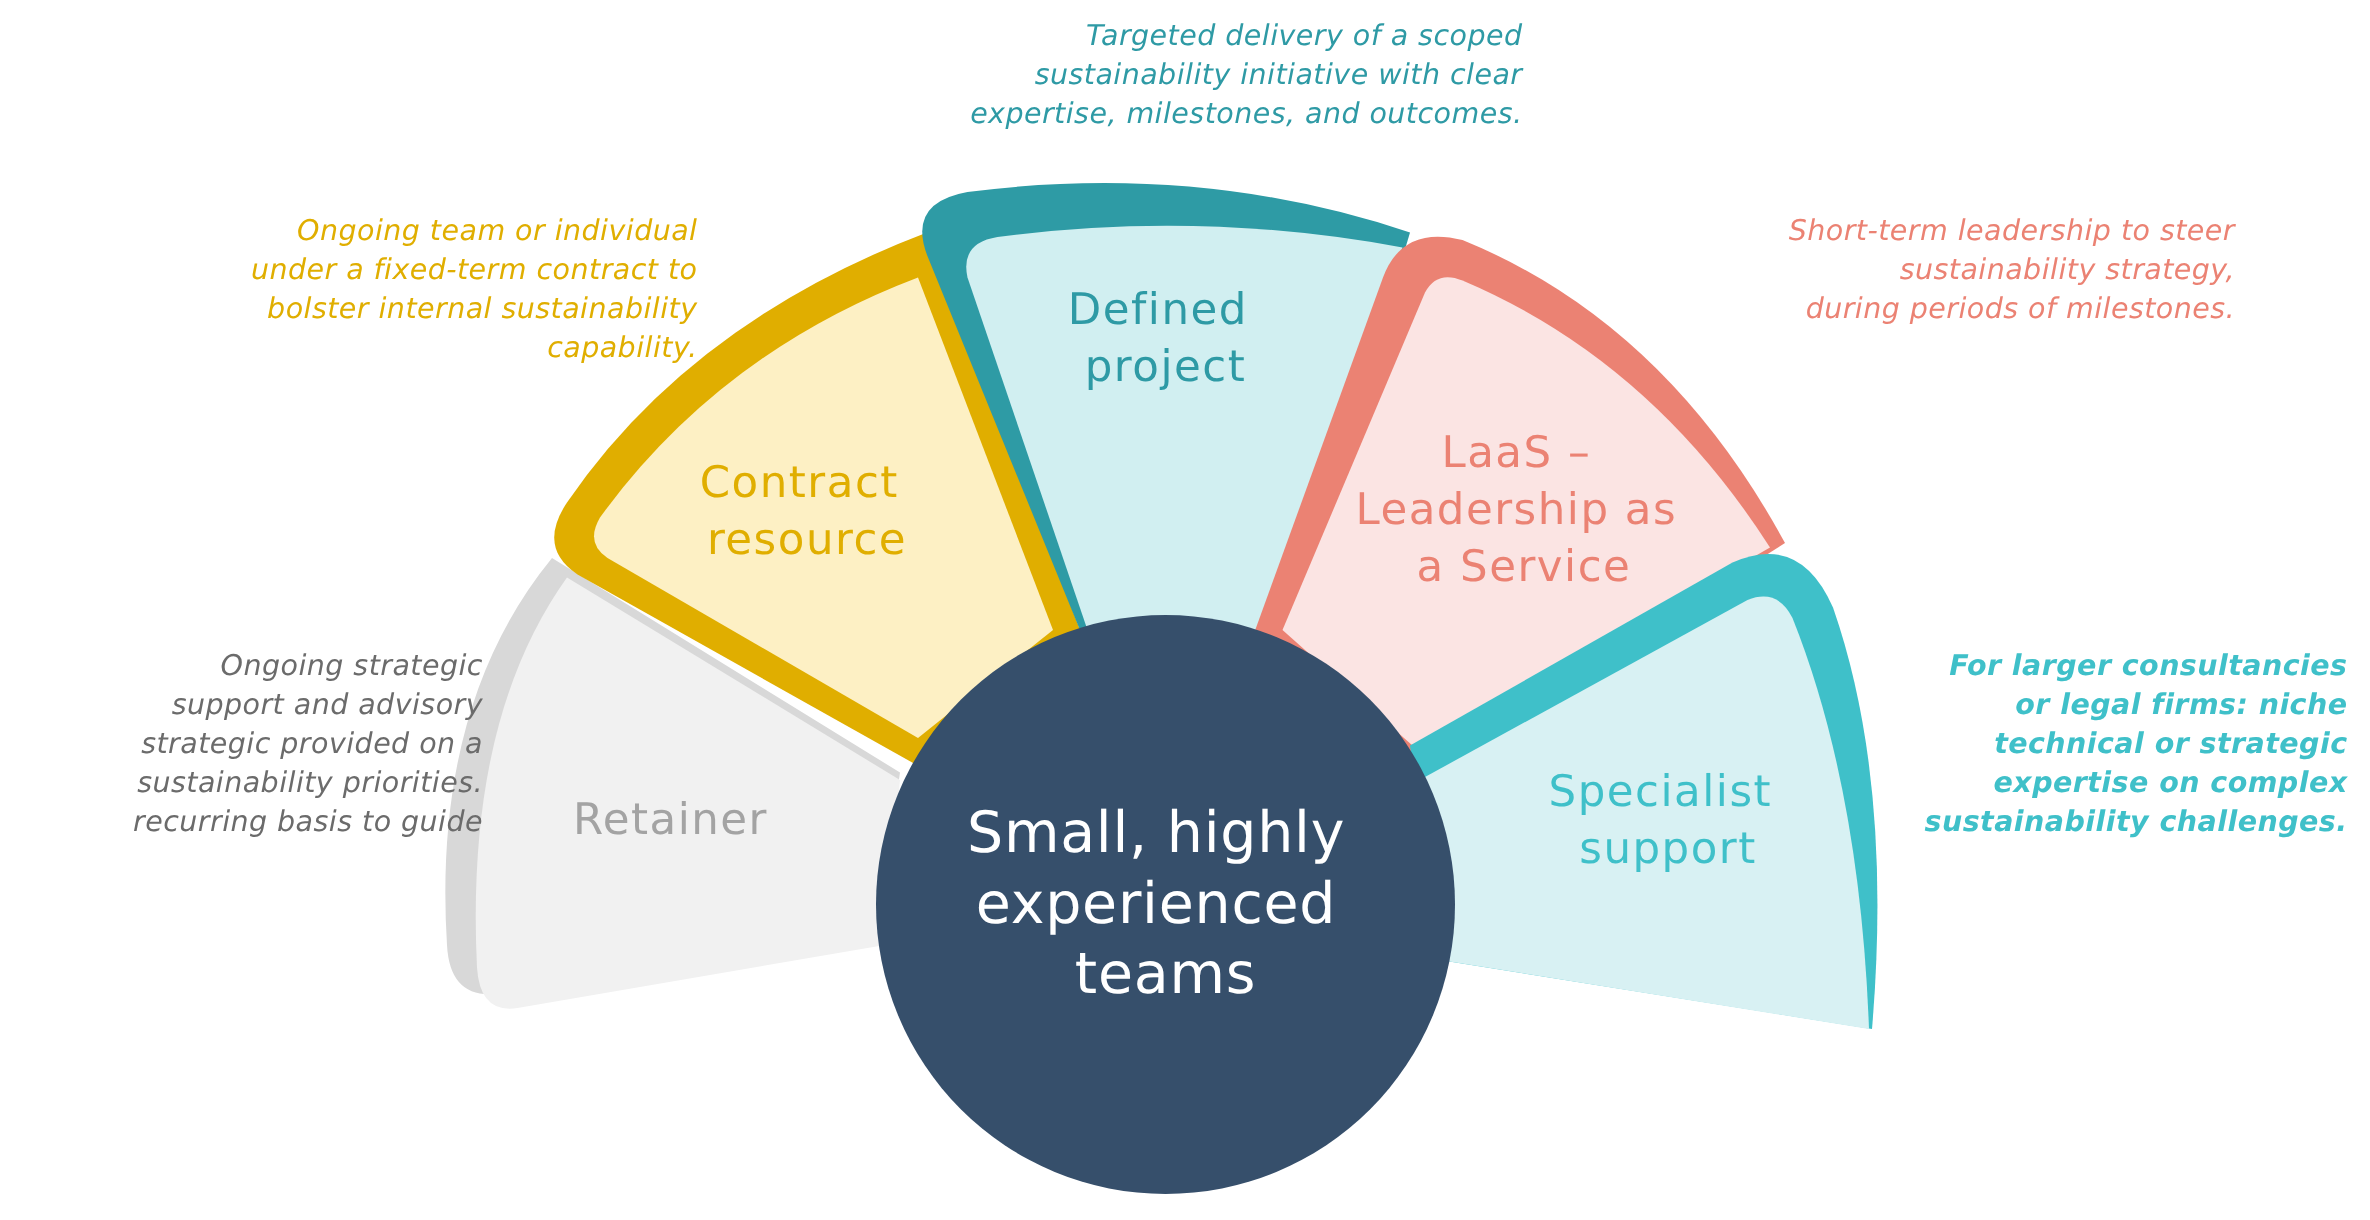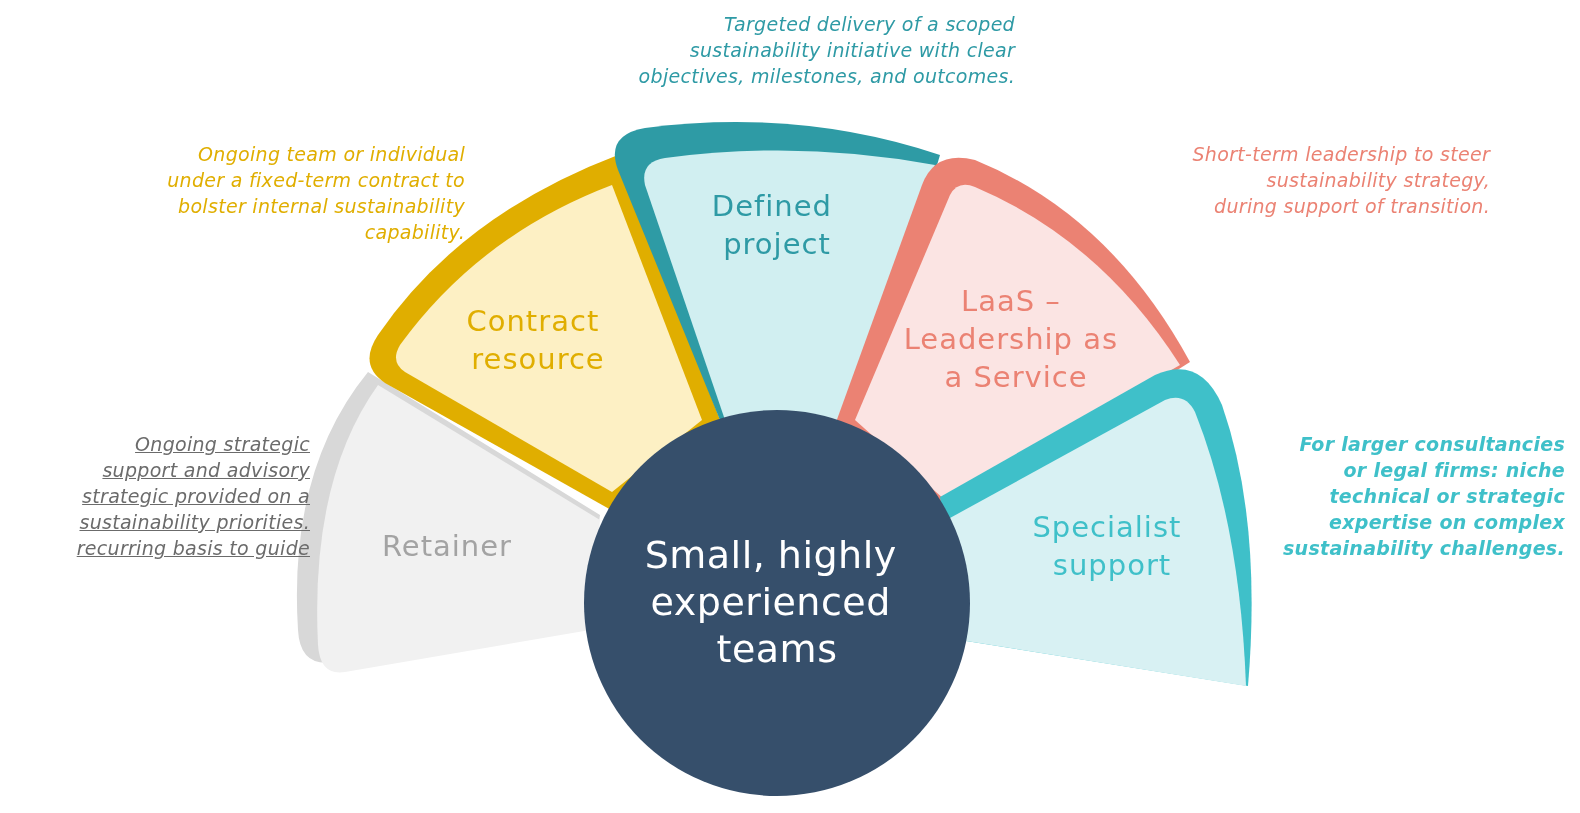--- a/index.html
+++ b/index.html
@@ -65,45 +65,45 @@
   <g>
     <circle id="center-circle" cx="777" cy="603" r="193" fill="#364f6b"></circle>
     <text class="center-label" x="777" y="568" text-anchor="middle">
       <tspan x="777" dy="0">Small, highly</tspan>
       <tspan x="777" dy="47">experienced</tspan>
       <tspan x="777" dy="47">teams</tspan>
     </text>
   </g>
 </svg>
 
-<div class="desc" id="desc0" style="left: 20px; top: 431px; width: 290px; color: rgb(107, 107, 107); text-decoration: underline;">
+<div class="desc" id="desc0" style="left: 32px; top: 431px; width: 290px; color: rgb(107, 107, 107);">
   <span>Ongoing strategic</span>
   <span>support and advisory</span>
   <span>strategic provided on a</span>
   <span>sustainability priorities.</span>
   <span>recurring basis to guide</span>
 </div>
 
 <div class="desc" id="desc1" style="left: 95px; top: 141px; width: 370px; color: rgb(224, 174, 0);">
   <span>Ongoing team or individual</span>
   <span>under a fixed-term contract to</span>
   <span>bolster internal sustainability</span>
   <span>capability.</span>
 </div>
 
 <div class="desc" id="desc2" style="left: 555px; top: 11px; width: 460px; color: rgb(46, 154, 165);">
   <span>Targeted delivery of a scoped</span>
   <span>sustainability initiative with clear</span>
-  <span>objectives, milestones, and outcomes.</span>
+  <span>expertise, milestones, and outcomes.</span>
 </div>
 
 <div class="desc" id="desc3" style="left: 1125px; top: 141px; width: 365px; color: rgb(235, 130, 115);">
   <span>Short-term leadership to steer</span>
   <span>sustainability strategy,</span>
-  <span>during support of transition.</span>
+  <span>during periods of milestones.</span>
 </div>
 
 <div class="desc" id="desc4" style="left: 1265px; top: 431px; width: 300px; color: rgb(63, 192, 201); font-weight: bold;">
   <span>For larger consultancies</span>
   <span>or legal firms: niche</span>
   <span>technical or strategic</span>
   <span>expertise on complex</span>
   <span>sustainability challenges.</span>
 </div>
 

